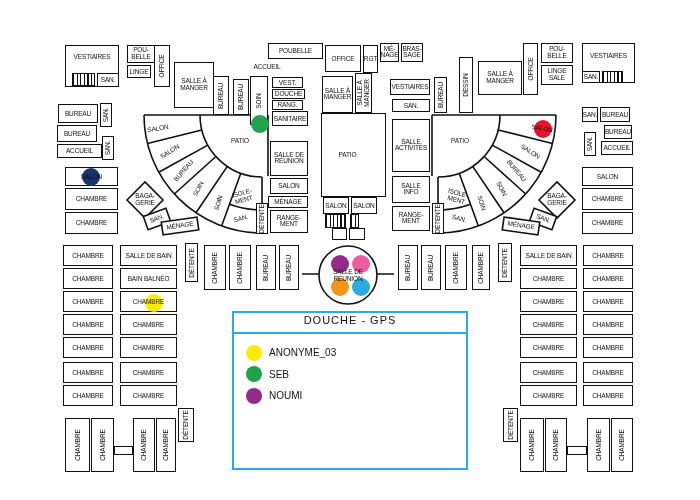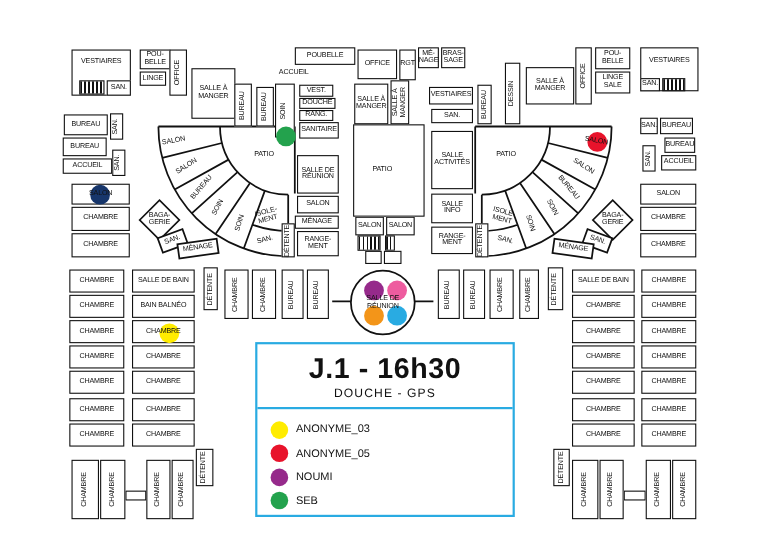--- a/index.html
+++ b/index.html
@@ -351,37 +351,32 @@
       <div class="flabel" style="left: 557px; top: 200px; transform: translate(-50%, -50%) rotate(0deg);">BAGA-
 GERIE</div>
       <div class="flabel" style="left: 543px; top: 219px; transform: translate(-50%, -50%) rotate(20deg);">SAN.</div>
       <div class="flabel" style="left: 521px; top: 226px; transform: translate(-50%, -50%) rotate(8deg);">MÉNAGE</div>
       <div class="flabel" style="left: 348px; top: 276px; transform: translate(-50%, -50%) rotate(0deg);">SALLE DE
 RÉUNION</div>
     </div>
 
   <div class="legend">
     <div>
-      <div class="legend-title">J.1 - 16h30</div>
       <div class="legend-sub">DOUCHE - GPS</div>
     </div>
     <div class="legend-div"></div>
     <div class="legend-grid" id="legend-grid">
         <div class="lentry">
           <span class="ldot" style="background: rgb(255, 236, 0);"></span>
           <span class="lname">ANONYME_03</span>
         </div>
         <div class="lentry">
-          <span class="ldot" style="background: rgb(232, 19, 43);"></span>
-          <span class="lname">ANONYME_05</span>
+          <span class="ldot" style="background: rgb(35, 162, 77);"></span>
+          <span class="lname">SEB</span>
         </div>
         <div class="lentry">
           <span class="ldot" style="background: rgb(150, 42, 139);"></span>
           <span class="lname">NOUMI</span>
         </div>
-        <div class="lentry">
-          <span class="ldot" style="background: rgb(35, 162, 77);"></span>
-          <span class="lname">SEB</span>
-        </div>
       </div>
   </div>
 
 </div>
 
 </body></html>

